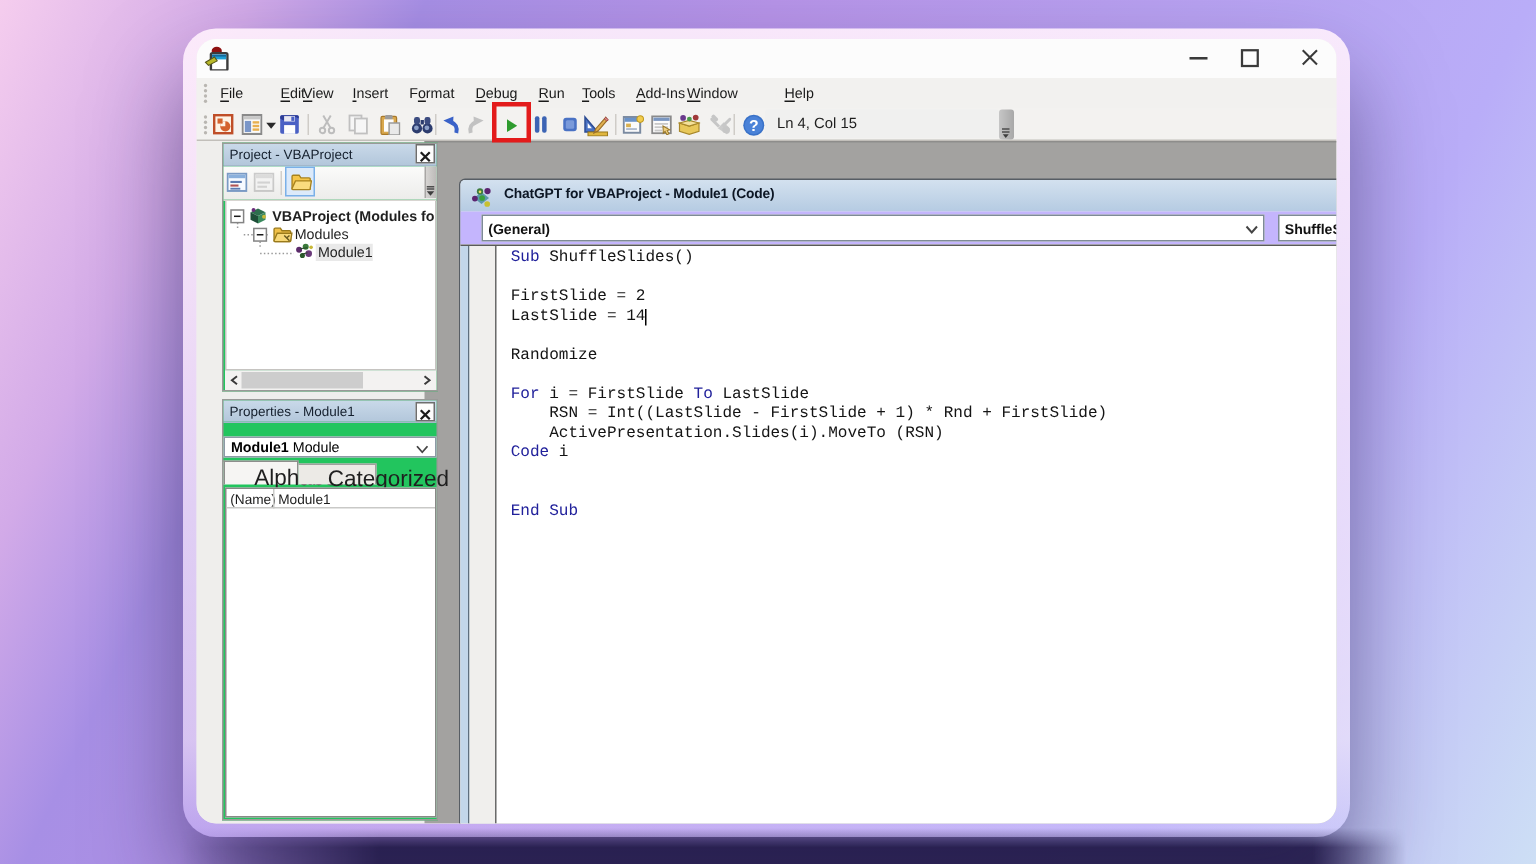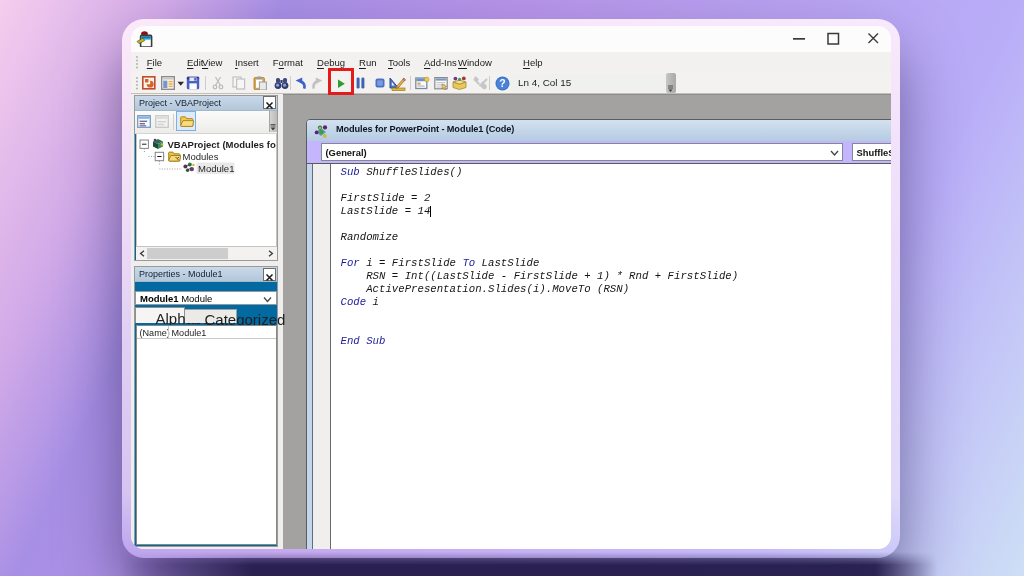--- a/index.html
+++ b/index.html
@@ -26,21 +26,21 @@
 .mi { position:absolute; top:4.5px; font-size:9.5px; color:#1a1a1a; white-space:pre; }
 .mi u { text-decoration-thickness:0.8px; text-underline-offset:1.6px; }
 #toolbar { position:absolute; left:0; top:46px; width:760px; height:22px; background:#f3f2f0; border-bottom:1px solid #c2bfba; }
 .tsep { position:absolute; top:4px; width:1px; height:14px; background:#cfccc7; }
 .ticon { position:absolute; top:4px; }
 #lnarea { position:absolute; left:379px; top:1px; width:156px; height:19px; background:#f0f0ef; border-radius:2px; }
 #lntext { position:absolute; left:387px; top:5px; font-size:9.9px; color:#1e1e1e; }
 #grip { position:absolute; left:535px; top:1px; width:9.5px; height:20px; background:linear-gradient(90deg,#c6c6c6,#a8a8a8); border-radius:2px; }
 #main { position:absolute; left:0; top:68px; width:760px; height:455px; background:#efeeec; }
 #mdi { position:absolute; left:152px; top:0; width:608px; height:455px; background:#a3a2a0; border-top:1px solid #8e8d8b; overflow:hidden; }
-.panel { position:absolute; left:3px; width:144px; background:#0369a1; border:1px solid #9a9a98; }
+.panel { position:absolute; left:17px; width:144px; background:#22c55e; border:1px solid #9a9a98; }
 .pheader { position:absolute; left:0; top:0; width:100%; height:15px;
   background:linear-gradient(#c9d9e9,#b3c7db); border-bottom:1px solid #a3b7ca; }
 .pheader .ptxt { position:absolute; left:4px; top:2.4px; font-size:9px; color:#15202e; }
 .xbtn { position:absolute; right:1px; top:0.5px; width:13.5px; height:13px; background:#fdfdfd; border:1px solid #6e6e6e; }
 #redbox { position:absolute; left:328px; top:68.2px; width:25.5px; height:26.5px; border:3.6px solid #e31b1b; z-index:50; }
 
 #ptoolbar { position:absolute; left:0; top:15px; width:142px; height:23px; background:linear-gradient(#fbfbfa,#ececea); border-bottom:1px solid #d8d5d1; }
 #ptree { position:absolute; left:0.5px; top:38px; width:141px; height:113px; background:#ffffff; border:1px solid #c6c4c1; border-top:none; }
 .trow { position:absolute; font-size:9.5px; color:#1f1f1f; white-space:nowrap; }
 #phscroll { position:absolute; left:0.5px; top:151px; width:141px; height:13.5px; background:#f3f2f1; }
@@ -53,21 +53,21 @@
   border:1.4px solid #575d64; border-radius:4px 4px 0 0; background:#eceff3; }
 #ctitle { position:absolute; left:0; top:0; width:100%; height:21px;
   background:linear-gradient(#d3e1ef,#b5cbe2); border-radius:3px 3px 0 0; }
 #ctitletxt { position:absolute; left:29.5px; top:4.6px; font-size:9.2px; color:#0c1624; font-weight:bold; letter-spacing:-0.1px; }
 #crow { position:absolute; left:0; top:21px; width:100%; height:22.5px; background:#c4b5fd; }
 .combo { position:absolute; background:#fff; border:1px solid #7e8b96; }
 #ccode { position:absolute; left:0; top:43.5px; width:100%; height:556px; background:#fff; border-top:1.4px solid #5a5a5a; }
 #cmargin { position:absolute; left:6.8px; top:0; width:17.6px; height:100%; background:#f0efed; border-right:1.6px solid #6a6a6a; }
 #cblue { position:absolute; left:0; top:0; width:6.9px; height:100%; background:#c3d6ea; border-right:1.4px solid #5f6e7e; }
 pre#code { position:absolute; left:34px; top:46.3px; font-family:"Liberation Mono", monospace;
-  font-size:10.7px; line-height:13.05px; color:#141414;font-style:italic; }
+  font-size:10.7px; line-height:13.05px; color:#141414; }
 pre#code .k { color:#21219b; }
 #cursor { position:absolute; left:123.7px; top:86.4px; width:1.2px; height:11px; background:#000; }
 </style>
 </head>
 <body>
 <div id="shadowdiv"></div>
 <div id="winborder"></div>
 <div id="win">
   <div id="titlebar">
     <svg class="abs" style="left:5px;top:4px" width="17" height="17" viewBox="0 0 17 17">
@@ -243,21 +243,21 @@
         <div id="ctitle">
           <svg class="abs" style="left:7px;top:4px" width="15" height="15" viewBox="0 0 15 15">
             <path d="M2 8 L7 4 L12 8 L7 12 Z" fill="#4a8ea0" opacity="0.85"></path>
             <circle cx="6" cy="3.6" r="2.1" fill="#3e7c3e"></circle>
             <circle cx="11" cy="3.4" r="2.1" fill="#5c2470"></circle>
             <circle cx="2.6" cy="8.4" r="1.9" fill="#5c2470"></circle>
             <circle cx="7.4" cy="8" r="1.9" fill="#3aa03a"></circle>
             <circle cx="10.8" cy="12" r="1.9" fill="#c8c030"></circle>
             <circle cx="6" cy="3.9" r="0.9" fill="#e8e060"></circle>
           </svg>
-          <div id="ctitletxt">Modules for PowerPoint - Module1 (Code)</div>
+          <div id="ctitletxt">ChatGPT for VBAProject - Module1 (Code)</div>
         </div>
         <div id="crow">
           <div class="combo" style="left:14px;top:2.5px;width:522px;height:17.5px">
             <span style="position:absolute;left:4px;top:3px;font-size:9.4px;font-weight:bold;color:#111">(General)</span>
             <svg style="position:absolute;right:3px;top:5px" width="9" height="8">
                 <path d="M1 2 L4.5 6 L8 2" fill="none" stroke="#444" stroke-width="1.3"></path>
               </svg>
           </div>
           <div class="combo" style="left:545px;top:2.5px;width:150px;height:17.5px">
             <span style="position:absolute;left:4px;top:3px;font-size:9.4px;font-weight:bold;color:#111">ShuffleS</span>

